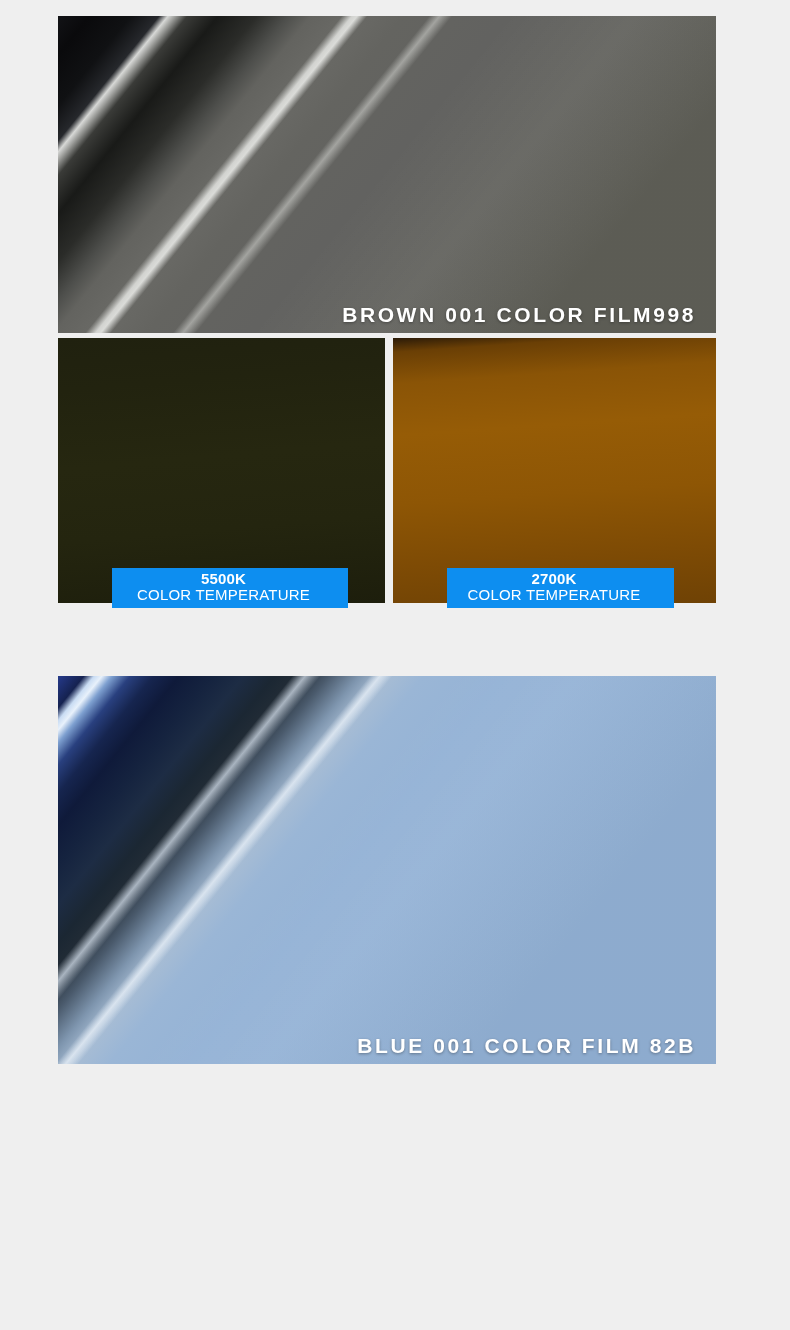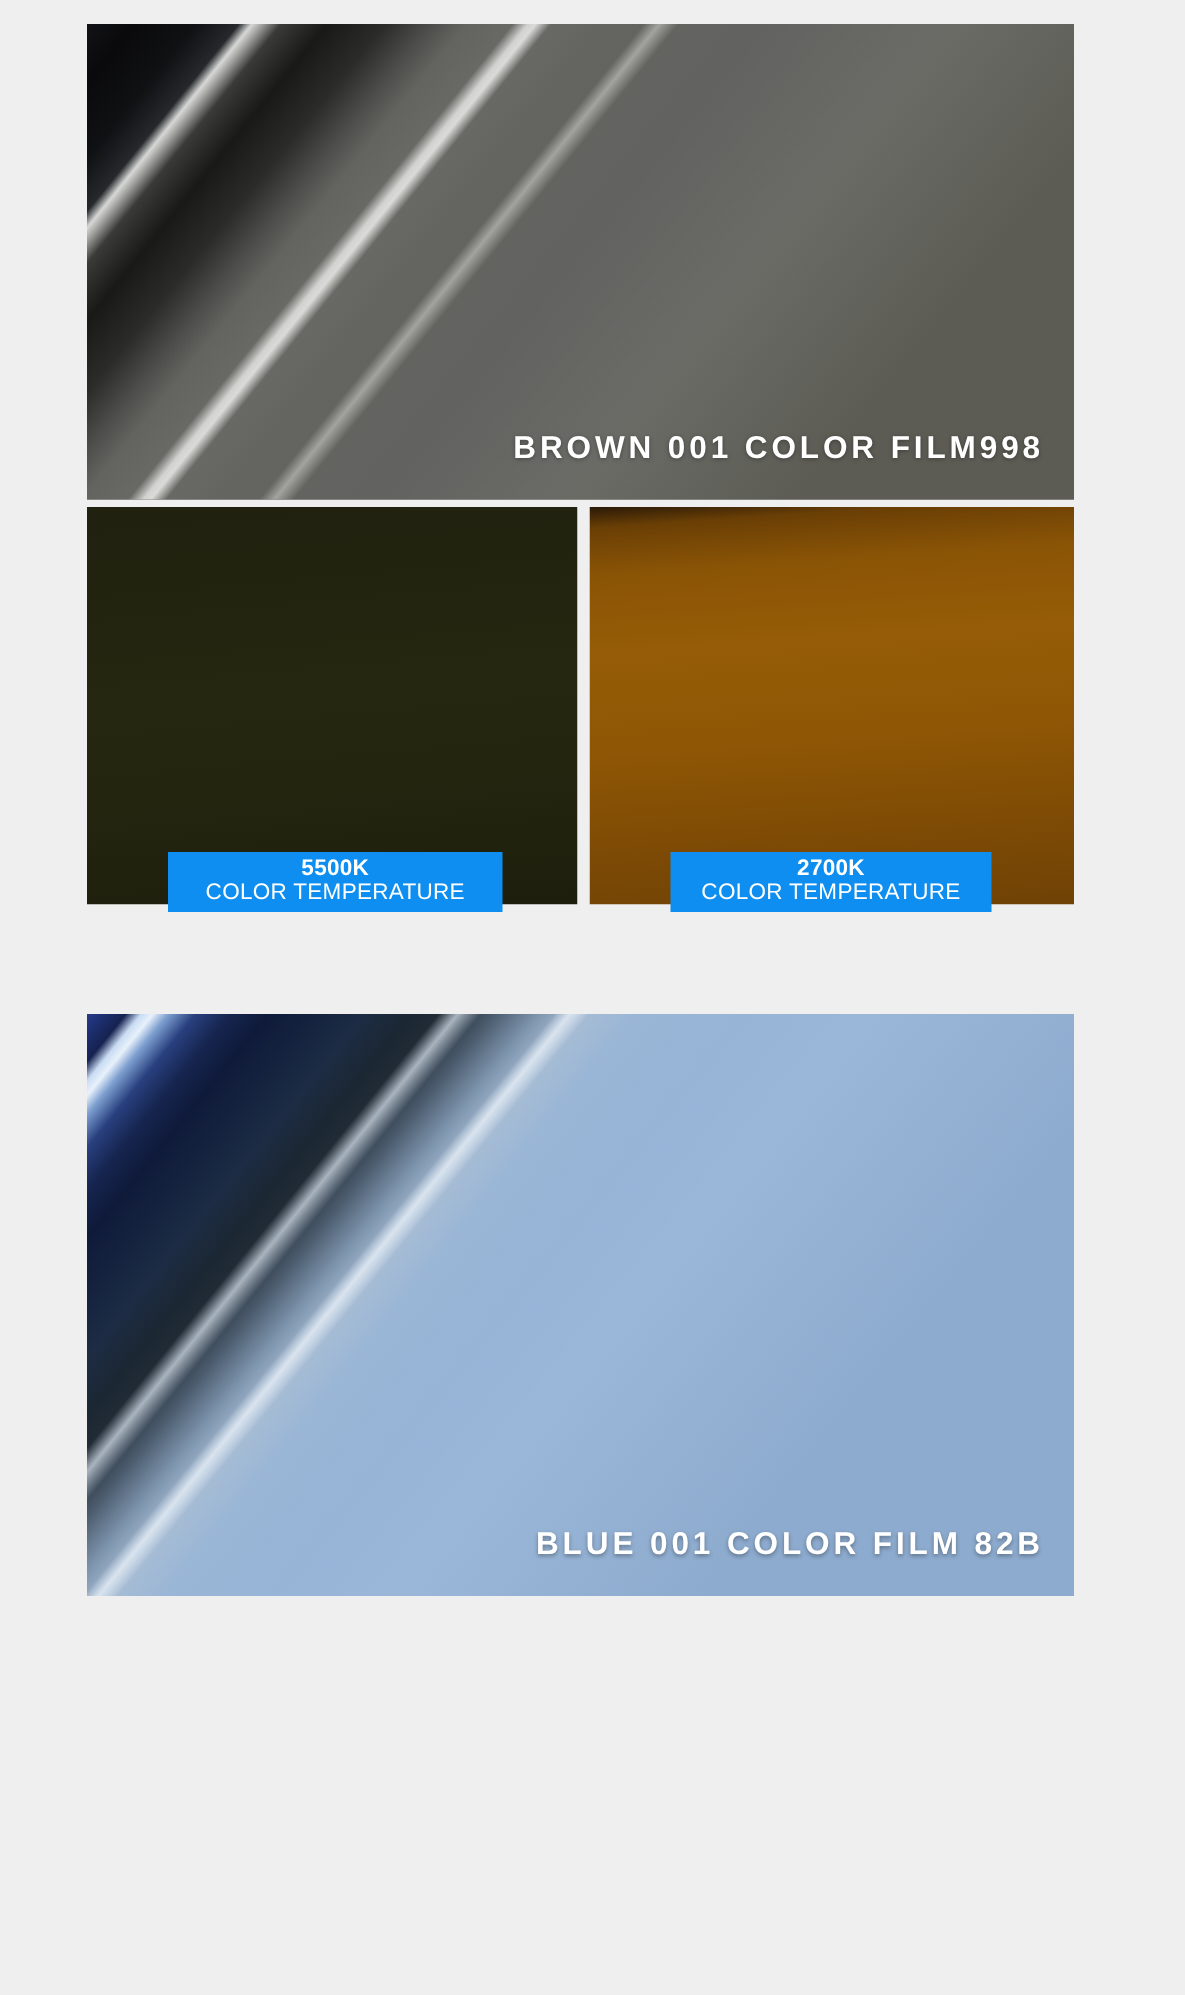--- a/index.html
+++ b/index.html
@@ -144,21 +144,21 @@
     background:
       linear-gradient(129deg,
         rgba(255,255,255,0) 380px,
         rgba(255,255,255,0.05) 480px,
         rgba(0,0,0,0.04) 640px);
   }
 
   .hero-title {
     position: absolute;
     right: 20px;
-    bottom: 22px;
+    bottom: 6px;
     color: #ffffff;
     font-size: 21px;
     font-weight: bold;
     letter-spacing: 2.6px;
     white-space: nowrap;
     text-shadow: 0 1px 3px rgba(0,0,0,0.35);
   }
 
   
   .swatch-row {
@@ -191,21 +191,21 @@
                       #8e5605 58%, #7e4b05 80%, #6f4205 100%),
       radial-gradient(120% 80% at 38% 28%, rgba(190,120,12,0.40) 0%, rgba(0,0,0,0) 72%);
   }
 
   
   .badge {
     position: absolute;
     background: #0d8ef0;
     color: #ffffff;
     text-align: center;
-    padding: 3px 0 5px 0;
+    padding: 3px 13px 5px 0;
     line-height: 1.08;
   }
   .badge .k {
     display: block;
     font-size: 15px;
     font-weight: bold;
     letter-spacing: 0.2px;
   }
   .badge .ct {
     display: block;

